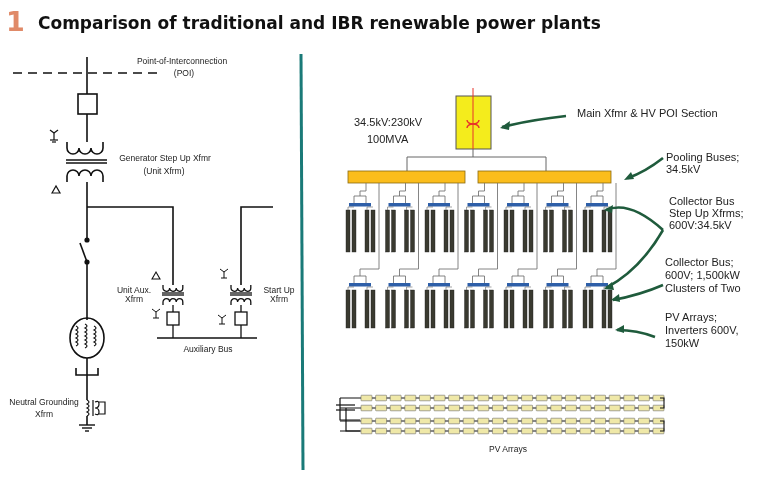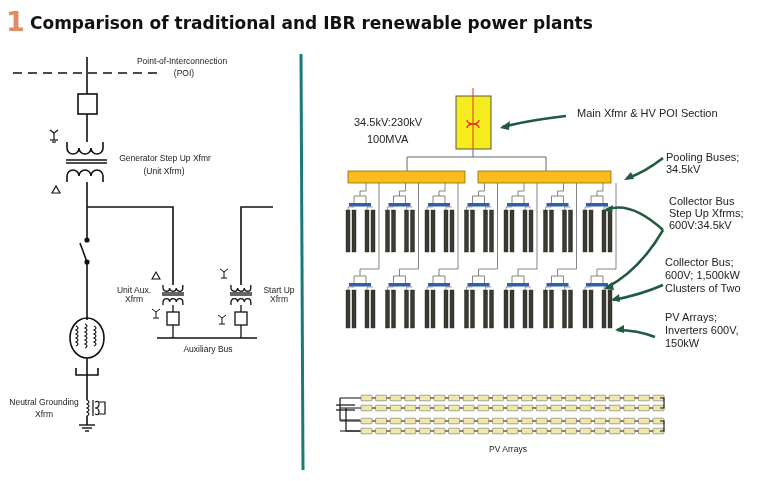--- a/index.html
+++ b/index.html
@@ -1,18 +1,18 @@
 <!DOCTYPE html>
 <html><head>
 <meta charset="utf-8">
 <style>
   html, body { margin:0; padding:0; background:#ffffff; }
   body { width:761px; height:481px; position:relative; overflow:hidden; font-family:"DejaVu Sans", sans-serif; }
   .title-num { position:absolute; left:6px; top:6px; font-family:"DejaVu Sans", sans-serif; font-weight:bold; font-size:27px; color:#e08a68; }
-  .title-text { position:absolute; left:30px; top:13px; font-family:"DejaVu Sans", sans-serif; font-weight:bold; font-size:17px; color:#111; }
+  .title-text { position:absolute; left:38px; top:13px; font-family:"DejaVu Sans", sans-serif; font-weight:bold; font-size:17px; color:#111; }
   svg text { font-family:"Liberation Sans", sans-serif; }
   #diagram { position:absolute; left:0; top:0; }
 </style>
 </head>
 <body>
 
 <div class="title-num">1</div>
 <div class="title-text">Comparison of traditional and IBR renewable power plants</div>
 
 <svg id="diagram" width="761" height="481" viewBox="0 0 761 481">

